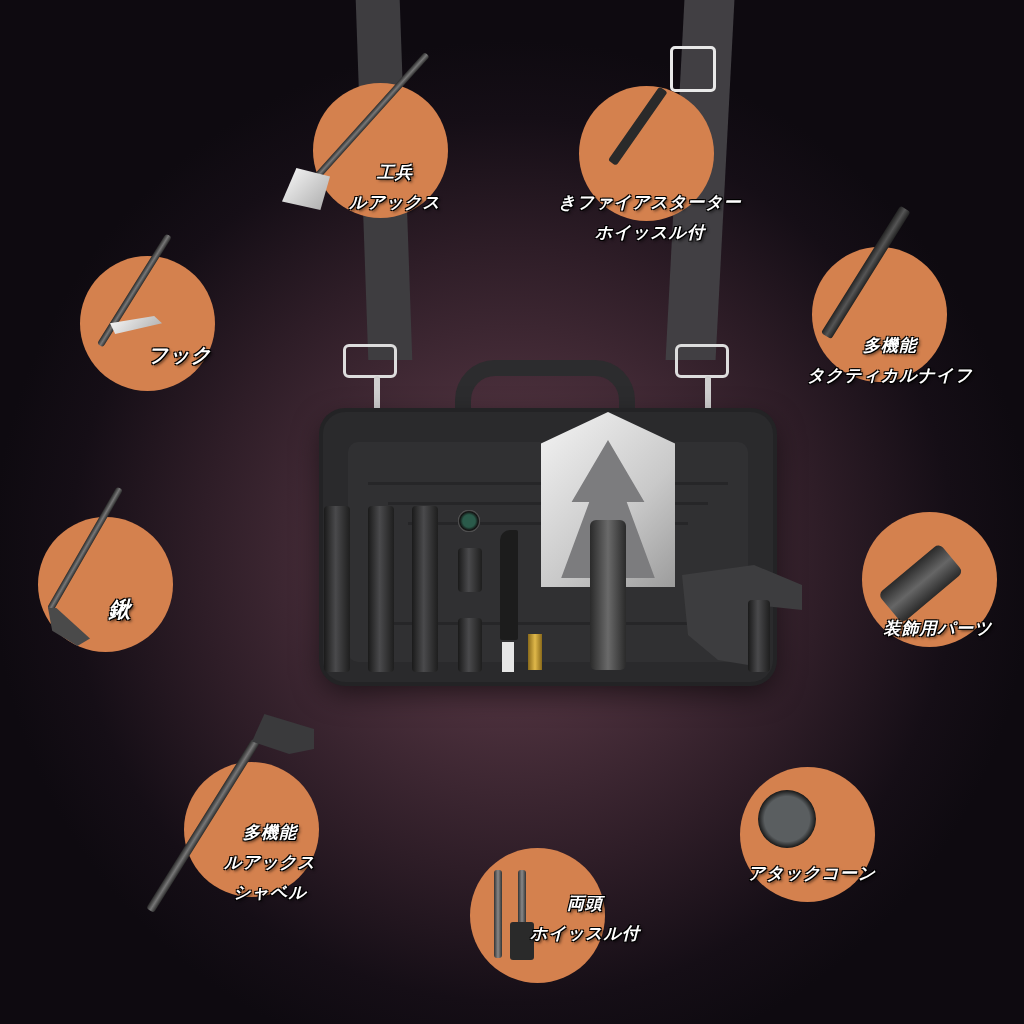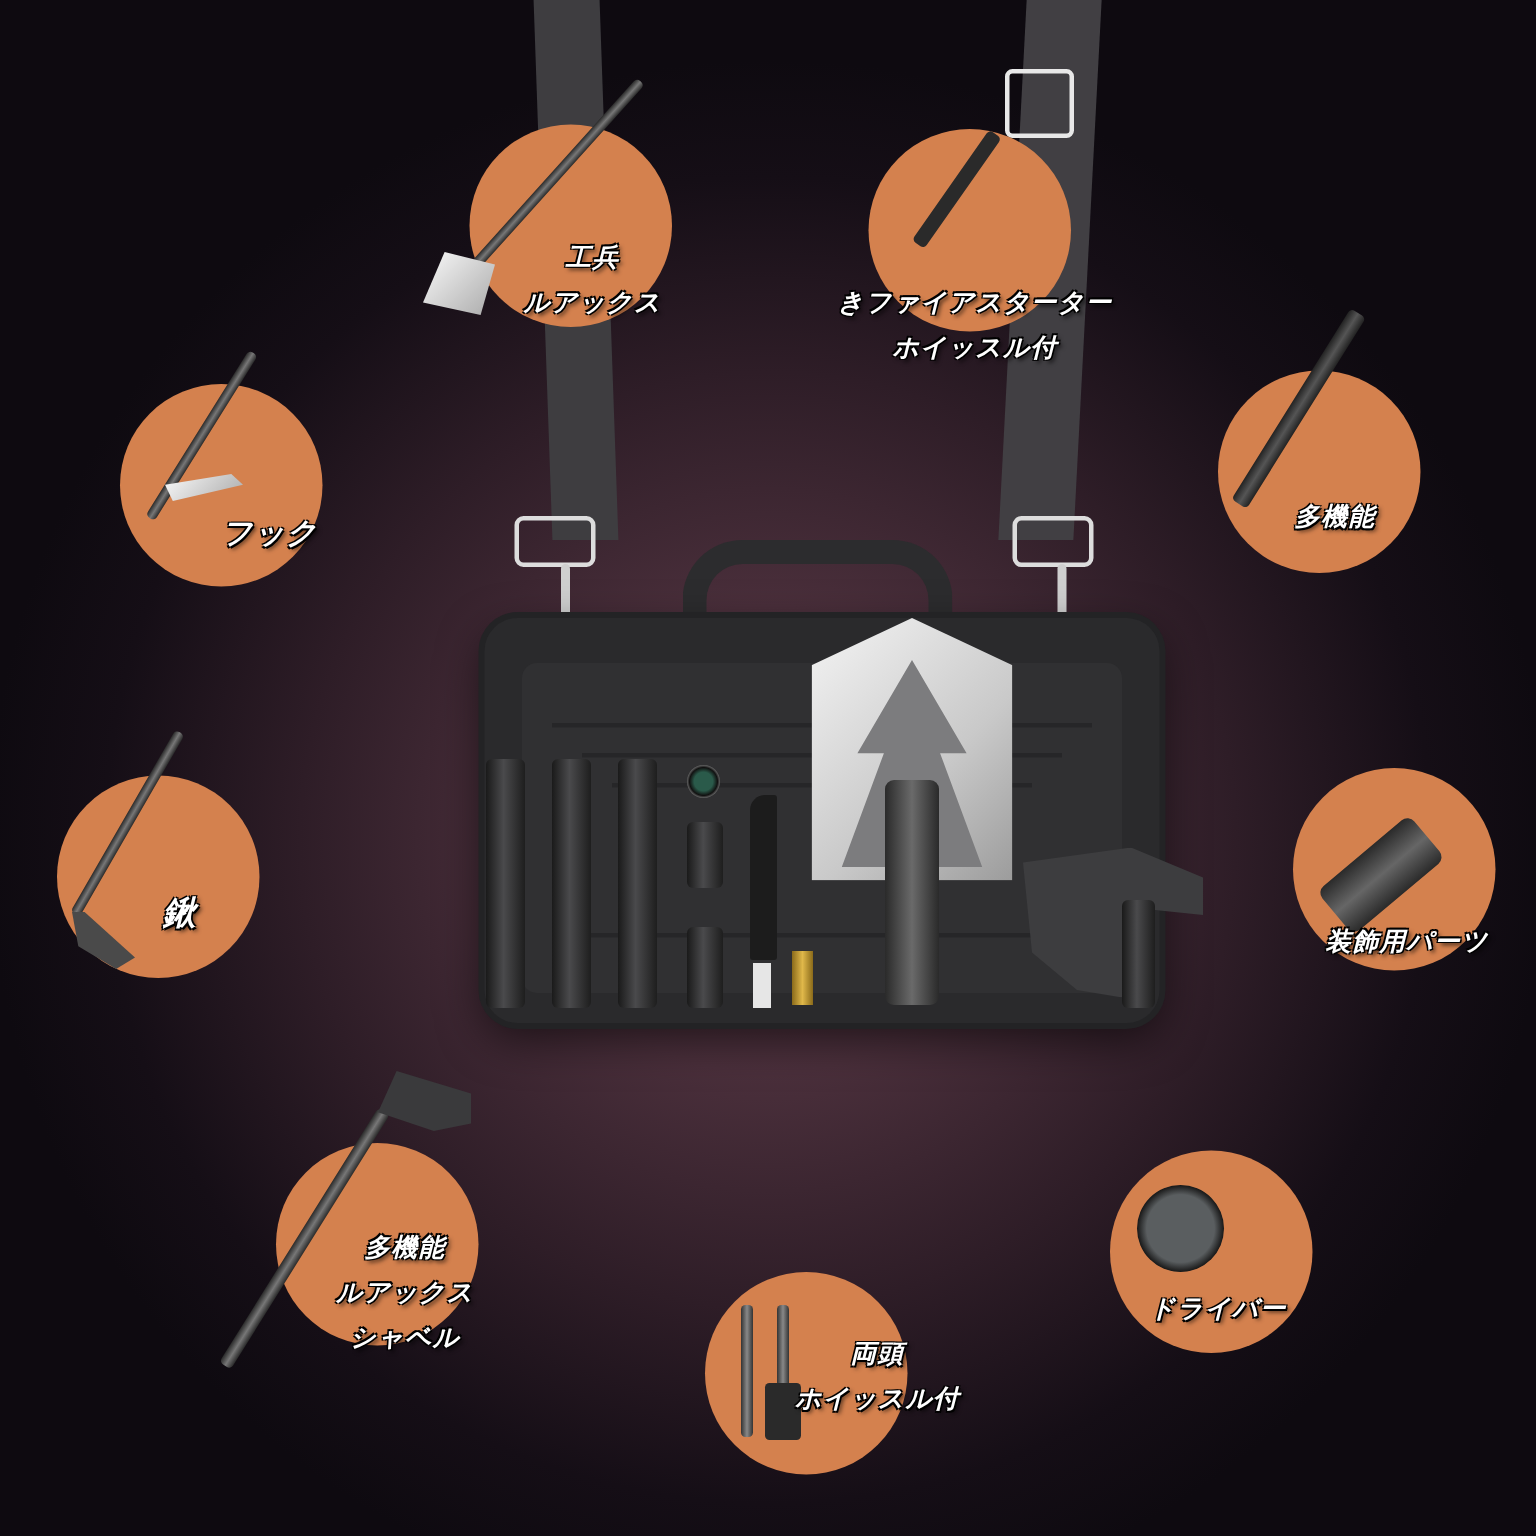--- a/index.html
+++ b/index.html
@@ -98,20 +98,21 @@
 <div class="rod" style="left:100px;top:342px;width:130px;transform:rotate(-58deg)"></div>
 <div class="blade" style="left:110px;top:316px;width:52px;height:18px;clip-path:polygon(0 40%,85% 0,100% 40%,10% 100%)"></div>
 <div class="label" style="left:130px;top:340px;width:100px;font-size:20px">
   <span>フック</span>
 </div>
 
 <div class="bubble" style="left:812px;top:247px;width:135px;height:135px"></div>
 <div class="rod" style="left:826px;top:330px;width:150px;height:12px;transform:rotate(-58deg);background:linear-gradient(#222,#555 50%,#222)"></div>
 <div class="label" style="left:790px;top:330px;width:200px">
   <span>多機能</span>
+    <span>タクティカルナイフ</span>
 </div>
 
 <div class="bubble" style="left:38px;top:517px;width:135px;height:135px"></div>
 <div class="rod" style="left:50px;top:606px;width:140px;transform:rotate(-60deg)"></div>
 <div class="blade" style="left:48px;top:608px;width:42px;height:38px;background:#4a4a4a;clip-path:polygon(0 0,20% 0,100% 80%,70% 100%,10% 60%)"></div>
 <div class="label" style="left:90px;top:595px;width:60px;font-size:22px">
   <span>鍬</span>
 </div>
 
 <div class="bubble" style="left:862px;top:512px;width:135px;height:135px"></div>
@@ -125,21 +126,21 @@
 <div class="blade" style="left:252px;top:714px;width:62px;height:50px;background:#3a3a3c;clip-path:polygon(20% 0,100% 30%,100% 70%,60% 80%,0 55%)"></div>
 <div class="label" style="left:210px;top:817px;width:120px">
   <span>多機能</span>
     <span>ルアックス</span>
     <span>シャベル</span>
 </div>
 
 <div class="bubble" style="left:740px;top:767px;width:135px;height:135px"></div>
 <div class="tool-icon" style="left:758px;top:790px;width:58px;height:58px;border-radius:50%;background:radial-gradient(circle,#5a5e60 55%,#1a1a1a 70%,#aaa 80%,#222 100%)"></div>
 <div class="label" style="left:742px;top:858px;width:140px">
-  <span>ドライバー</span>
+  <span>アタックコーン</span>
 </div>
 
 <div class="bubble" style="left:470px;top:848px;width:135px;height:135px"></div>
 <div class="tool-icon" style="left:494px;top:870px;width:8px;height:88px;background:linear-gradient(90deg,#333,#888,#333);border-radius:3px"></div>
 <div class="tool-icon" style="left:518px;top:870px;width:8px;height:56px;background:linear-gradient(90deg,#333,#888,#333);border-radius:3px"></div>
 <div class="tool-icon" style="left:510px;top:922px;width:24px;height:38px;background:#2a2a2a;border-radius:3px"></div>
 <div class="label" style="left:530px;top:888px;width:110px">
   <span>両頭</span>
     <span>ホイッスル付</span>
 </div>

